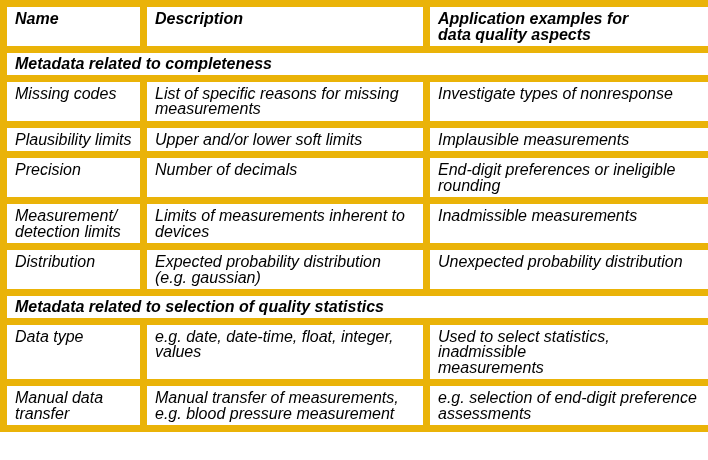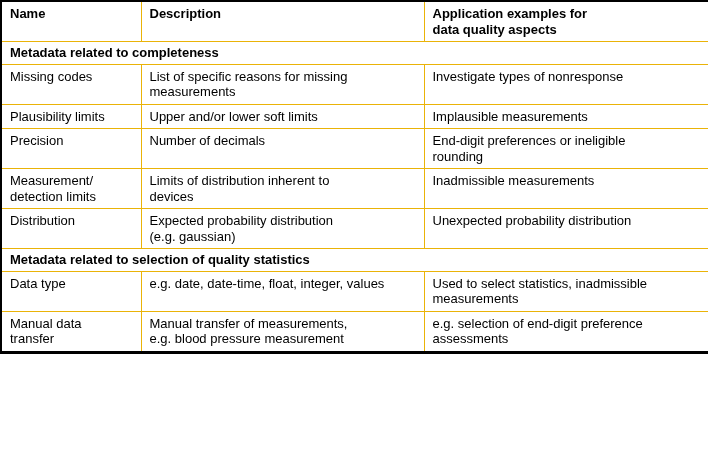--- a/index.html
+++ b/index.html
@@ -13,29 +13,30 @@
   .doc-table {
     width: 708px;
     border-collapse: collapse;
     table-layout: fixed;
     background: #ffffff;
     color: #000000;
     border: 2px solid #000000;
     border-bottom-width: 3px;
   }
   .doc-table td, .doc-table th {
-    border: 1px solid #eab308;
-    font-size: 13px;
+    border: 7px solid #eab308;
+    font-size: 16px;
     line-height: 15.5px;
     padding: 4px 8px;
     vertical-align: top;
     text-align: left;
     white-space: pre-line;
     color: #000000;
     overflow: hidden;
+    font-style: italic;
   }
   .doc-table th {
     font-weight: bold;
   }
   .doc-table tr.section-row td {
     font-weight: bold;
     padding: 3px 8px;
   }
   col.c1 { width: 140px; }
   col.c2 { width: 283px; }
@@ -75,21 +76,21 @@
       </tr>
       <tr>
         <td>Precision</td>
         <td>Number of decimals</td>
         <td>End-digit preferences or ineligible
 rounding</td>
       </tr>
       <tr>
         <td>Measurement/
 detection limits</td>
-        <td>Limits of distribution inherent to
+        <td>Limits of measurements inherent to
 devices</td>
         <td>Inadmissible measurements</td>
       </tr>
       <tr>
         <td>Distribution</td>
         <td>Expected probability distribution
 (e.g. gaussian)</td>
         <td>Unexpected probability distribution</td>
       </tr>
       <tr class="section-row">

